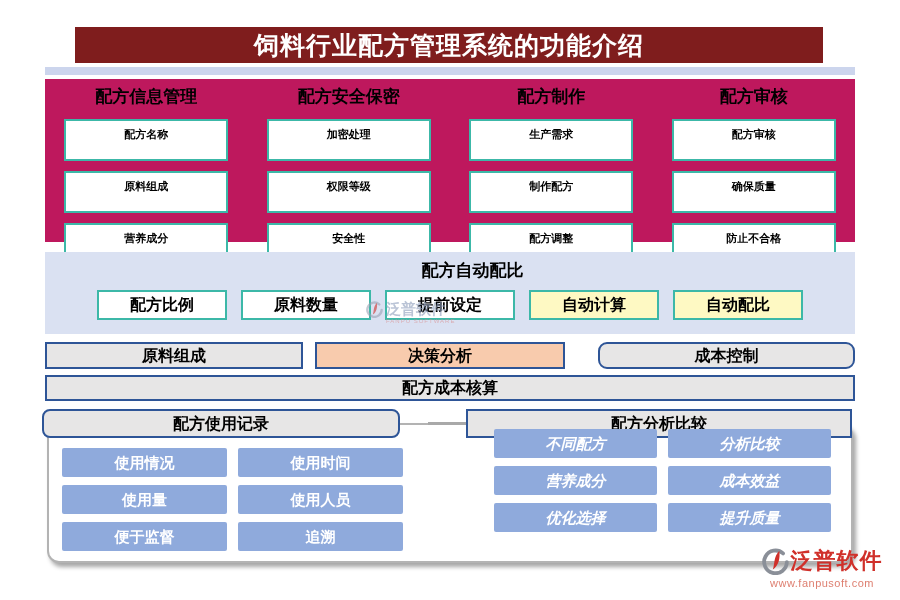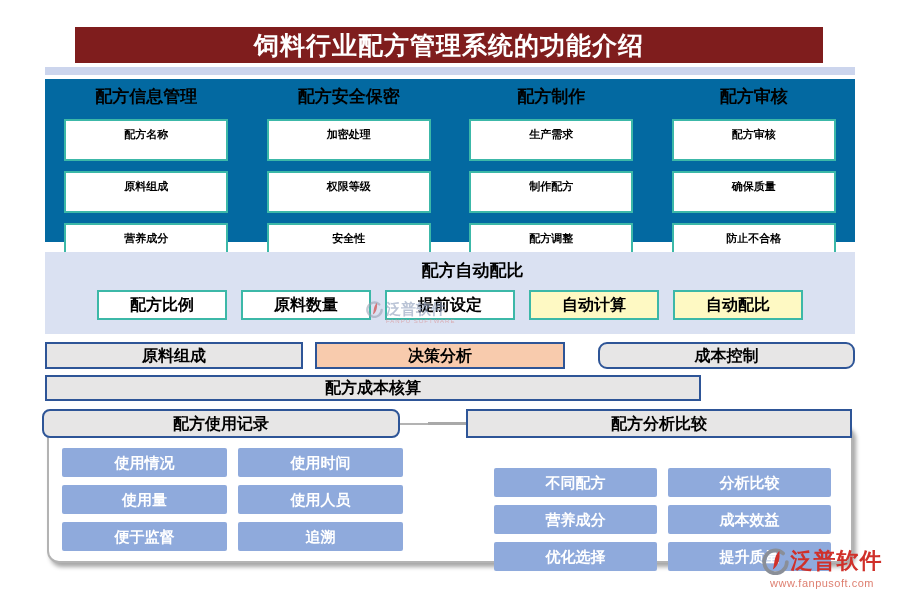--- a/index.html
+++ b/index.html
@@ -3,21 +3,21 @@
 <meta charset="utf-8">
 <style>
   html,body{margin:0;padding:0;background:#fff;}
   body{font-family:"Liberation Sans","DejaVu Sans",sans-serif;}
   .canvas{position:relative;width:900px;height:600px;background:#fff;overflow:hidden;}
 
   .title-bar{position:absolute;left:75px;top:27px;width:748px;height:36px;background:#7f1d1d;
     color:#fff;font-weight:bold;font-size:25px;text-align:center;line-height:36px;letter-spacing:1px;}
   .strip{position:absolute;left:45px;top:67px;width:810px;height:8px;background:#ccd5ed;}
 
-  .panel1{position:absolute;left:45px;top:79px;width:810px;height:163px;background:#0369a1;
+  .panel1{position:absolute;left:45px;top:79px;width:810px;height:163px;background:#be185d;
     display:grid;grid-template-columns:repeat(4,1fr);padding-top:6px;box-sizing:border-box;}
   .col{display:flex;flex-direction:column;align-items:center;gap:10px;}
   .col-header{font-weight:bold;font-size:17px;color:#000;height:24px;line-height:24px;}
   .wbox{width:164px;height:42px;background:#fff;border:2px solid #3cb8a8;box-sizing:border-box;
     font-weight:bold;font-size:11px;color:#000;text-align:center;line-height:26px;}
 
   .panel2{position:absolute;left:45px;top:252px;width:810px;height:82px;background:#dae1f2;}
   .panel2-title{text-align:center;font-weight:bold;font-size:17px;color:#000;padding-top:7px;padding-left:45px;}
   .auto-row{display:flex;justify-content:center;gap:14px;margin-top:8px;}
   .abox{width:130px;height:30px;background:#fff;border:2px solid #3cb8a8;box-sizing:border-box;
@@ -26,35 +26,35 @@
 
   .watermark{position:absolute;left:366px;top:301px;display:flex;align-items:flex-start;gap:3px;
     opacity:0.6;pointer-events:none;}
   .watermark .wm-text{display:flex;flex-direction:column;line-height:1;}
   .wm-name{font-weight:bold;font-size:15px;color:#8d9dbb;}
   .wm-sub{font-size:6px;color:#d98c8c;letter-spacing:1px;margin-top:2px;}
 
   .gbox{position:absolute;height:27px;background:#e7e6e6;border:2px solid #2e5597;box-sizing:border-box;
     font-weight:bold;font-size:16px;color:#000;text-align:center;line-height:23px;}
   .gbox.orange{background:#f8cbad;}
-  .cost-bar{position:absolute;left:45px;top:375px;width:656px;height:26px;background:#e7e6e6;
+  .cost-bar{position:absolute;left:45px;top:375px;width:810px;height:26px;background:#e7e6e6;
     border:2px solid #2e5597;box-sizing:border-box;font-weight:bold;font-size:16px;color:#000;
     text-align:center;line-height:22px;}
 
   .bottom-frame{position:absolute;left:47px;top:423px;width:806px;height:140px;background:#fff;
     border:2px solid #b3b3b3;border-radius:12px;box-shadow:3px 4px 4px rgba(0,0,0,0.35);box-sizing:border-box;}
   .connector{position:absolute;left:428px;top:422px;width:38px;height:3px;background:#a9a9a9;}
   .section-header{position:absolute;top:409px;height:29px;background:#e7e6e6;border:2px solid #2e5597;
     box-sizing:border-box;font-weight:bold;font-size:16px;color:#000;text-align:center;line-height:25px;}
   #sh-left{left:42px;width:358px;border-radius:8px;}
   #sh-right{left:466px;width:386px;}
 
   .btn-grid{position:absolute;display:grid;gap:8px 11px;}
   #grid-left{left:62px;top:448px;grid-template-columns:165px 165px;}
-  #grid-right{left:494px;top:468px;grid-template-columns:163px 163px;}
+  #grid-right{left:494px;top:429px;grid-template-columns:163px 163px;font-style:italic;}
   .bbtn{height:29px;background:#8faadc;color:#fff;font-weight:bold;font-size:15px;text-align:center;
     line-height:29px;border-radius:2px;}
 
   .logo{position:absolute;left:746px;top:546px;width:152px;text-align:center;}
   .logo-row{display:flex;align-items:center;justify-content:center;gap:2px;}
   .logo-name{font-weight:bold;font-size:22px;color:#d0302a;letter-spacing:1px;}
   .logo-url{font-size:11px;color:#de7f70;letter-spacing:0.5px;margin-top:1px;}
 </style>
 </head>
 <body>

